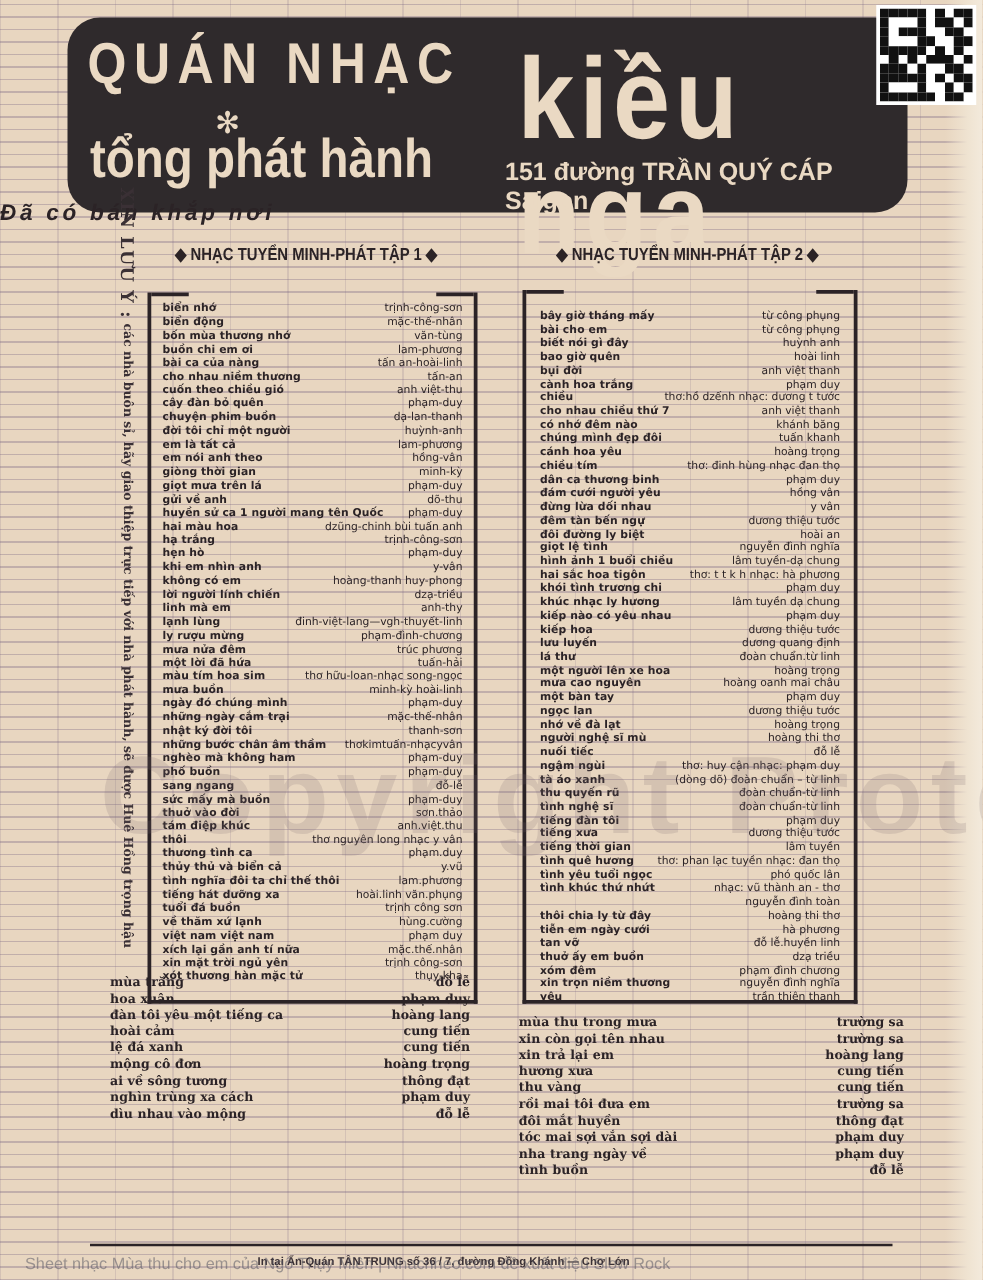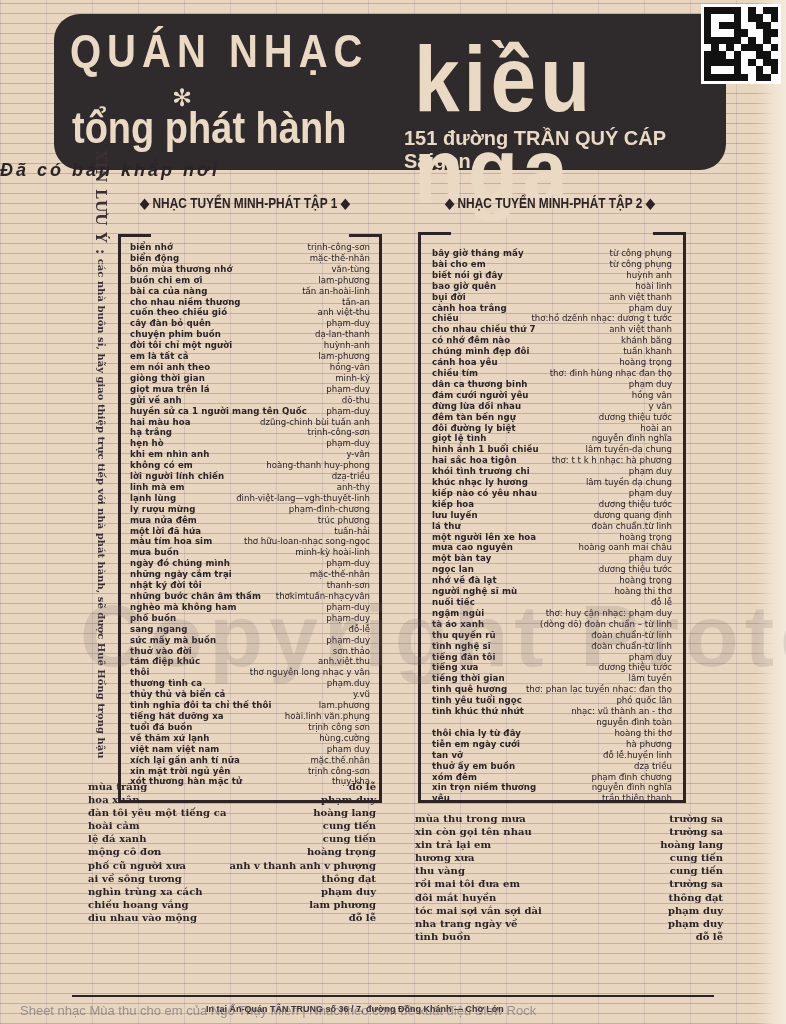--- a/index.html
+++ b/index.html
@@ -675,34 +675,26 @@
     </div>
     <div class="row">
       <span class="t">lệ đá xanh</span>
       <span class="a">cung tiến</span>
     </div>
     <div class="row">
       <span class="t">mộng cô đơn</span>
       <span class="a">hoàng trọng</span>
     </div>
     <div class="row">
-      <span class="t">phố cũ người xưa</span>
-      <span class="a">anh v thanh anh v phượng</span>
-    </div>
-    <div class="row">
       <span class="t">ai về sông tương</span>
       <span class="a">thông đạt</span>
     </div>
     <div class="row">
       <span class="t">nghìn trùng xa cách</span>
       <span class="a">phạm duy</span>
-    </div>
-    <div class="row">
-      <span class="t">chiều hoang vắng</span>
-      <span class="a">lam phương</span>
     </div>
     <div class="row">
       <span class="t">dìu nhau vào mộng</span>
       <span class="a">đỗ lễ</span>
     </div>
   </div>
 <div class="bottom-list" id="blist2" style="left:415px; top:812px; width:308px;">
     <div class="row">
       <span class="t">mùa thu trong mưa</span>
       <span class="a">trường sa</span>

